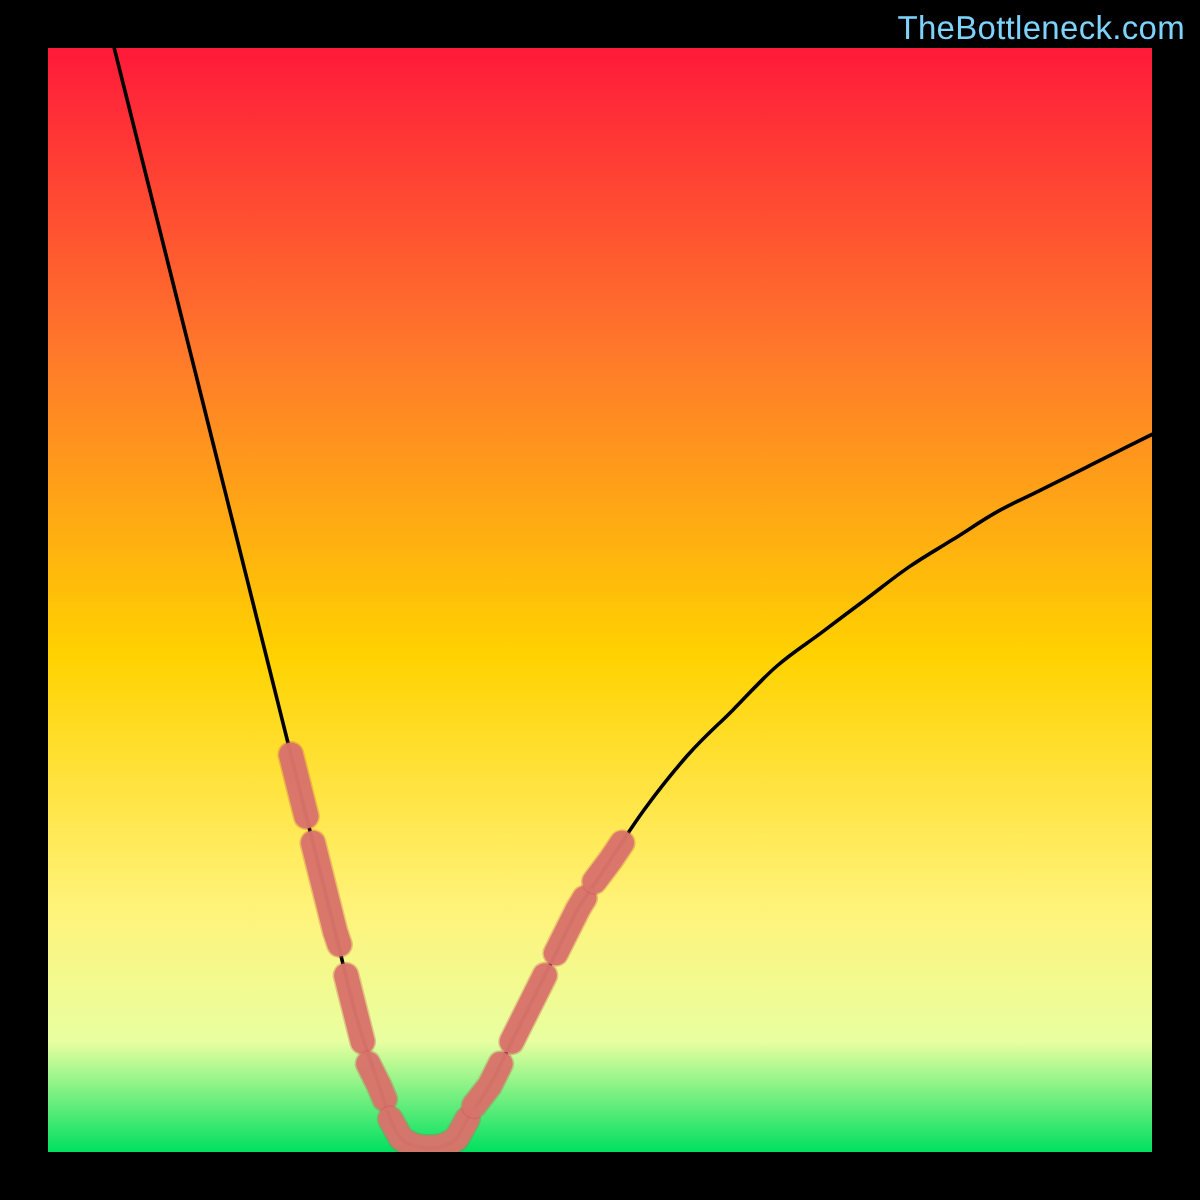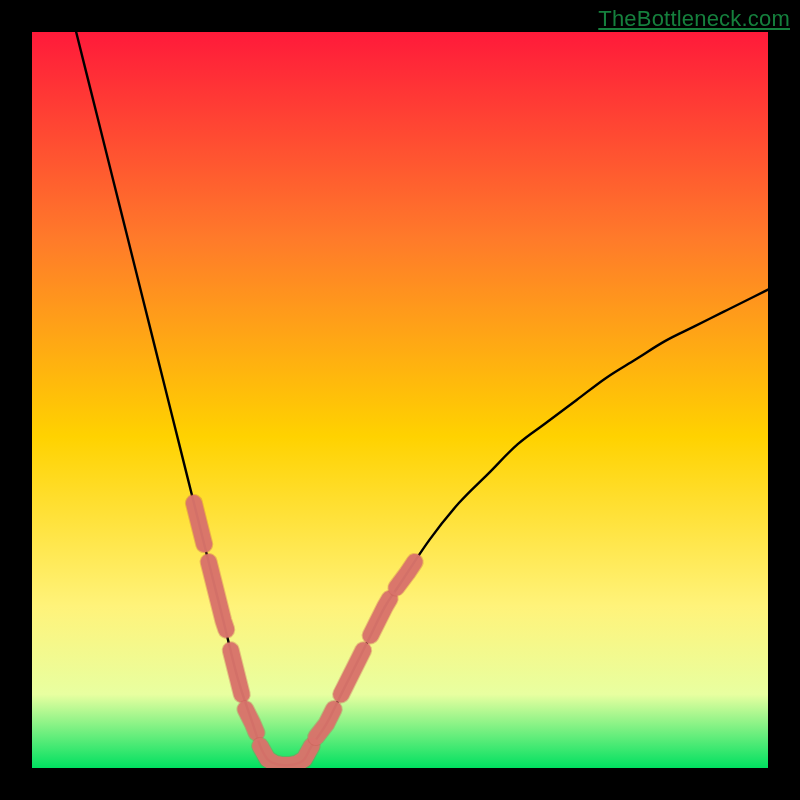--- a/index.html
+++ b/index.html
@@ -17,25 +17,24 @@
     top: 32px;
     width: 736px;
     height: 736px;
     box-sizing: border-box;
   }
   .watermark {
     position: absolute;
     top: 6px;
     right: 10px;
     font-size: 22px;
-    color: #15803d;
+    color: #7dd3fc;
     letter-spacing: 0.2px;
     z-index: 10;
     font-weight: 500;
-    text-decoration: underline;
   }
   svg {
     display: block;
   }
 </style>
 </head>
 <body>
 
 <div class="watermark">TheBottleneck.com</div>
 

